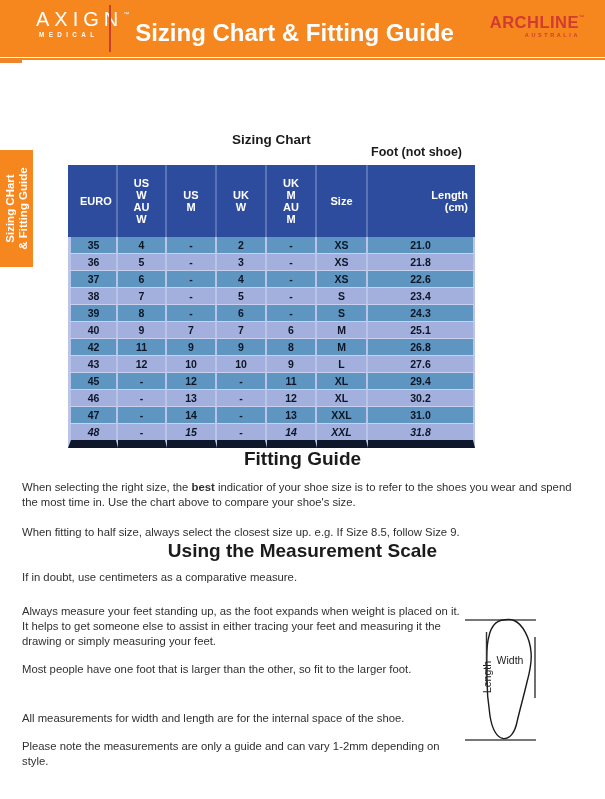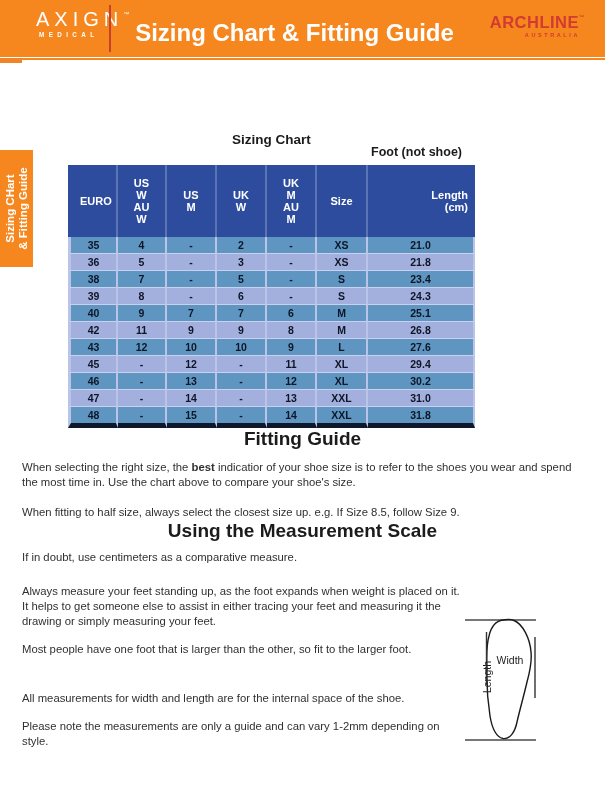--- a/index.html
+++ b/index.html
@@ -42,21 +42,21 @@
   .sizing-table th{background:#2E4C9D;color:#ffffff;font-size:11px;line-height:12px;
                    font-weight:bold;height:37px;text-align:center;vertical-align:middle;
                    white-space:pre-line;border-right:2px solid #5A74B5;padding:12px;}
   .sizing-table th:last-child{border-right:none;text-align:right;padding-right:7px;}
   .sizing-table td{height:16px;font-size:10.5px;font-weight:bold;color:#0E1526;
                    text-align:center;padding:0;border-right:2px solid #BAC4E8;
                    border-bottom:1px solid #C9D1EE;}
   .sizing-table td:first-child{border-left:3px solid #BAC4E8;}
   .sizing-table tbody tr:nth-child(odd) td{background:#5E96C1;}
   .sizing-table tbody tr:nth-child(even) td{background:#A3AFDC;}
-  .sizing-table tbody tr:last-child td{border-bottom:5px solid #0f172a;}
+  .sizing-table tbody tr:last-child td{border-bottom:8px solid #0f172a;font-style:italic;}
 
   
   .content{position:absolute;left:0;top:57px;width:605px;padding:0;}
   .body-text{margin:0 22px;font-size:11.3px;line-height:15px;color:#303030;}
   h2.section{margin:0 22px;text-align:center;font-size:19px;color:#1b1b1b;font-weight:bold;}
   .h-fitting{margin-top:24px;}
   .p1{margin-top:10px;max-width:566px;}
   .p2{margin-top:15px;}
   .h-measure{margin-top:10px;}
   .p3{margin-top:8px;}
@@ -139,20 +139,29 @@
           <tr>
             <td>36</td>
             <td>5</td>
             <td>-</td>
             <td>3</td>
             <td>-</td>
             <td>XS</td>
             <td>21.8</td>
           </tr>
           <tr>
+            <td>37</td>
+            <td>6</td>
+            <td>-</td>
+            <td>4</td>
+            <td>-</td>
+            <td>XS</td>
+            <td>22.6</td>
+          </tr>
+          <tr>
             <td>38</td>
             <td>7</td>
             <td>-</td>
             <td>5</td>
             <td>-</td>
             <td>S</td>
             <td>23.4</td>
           </tr>
           <tr>
             <td>39</td>

